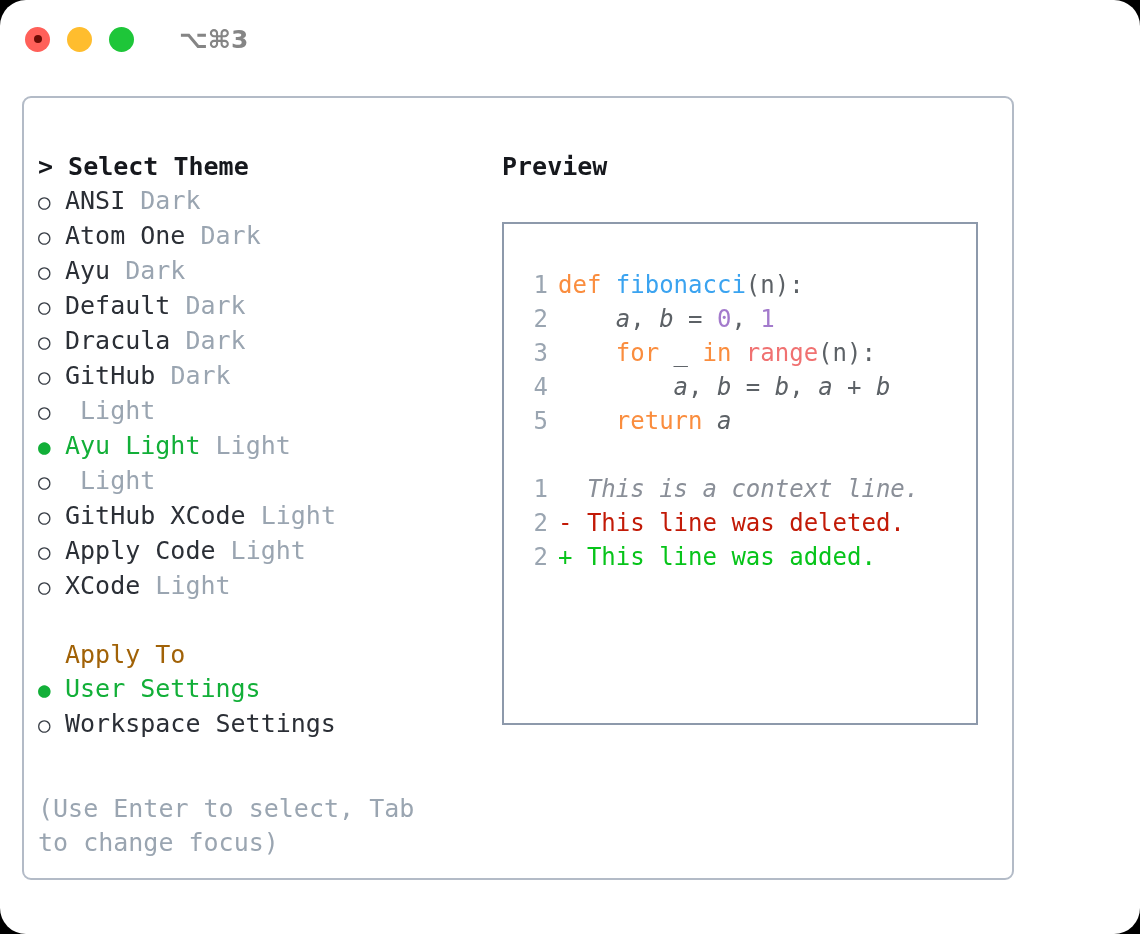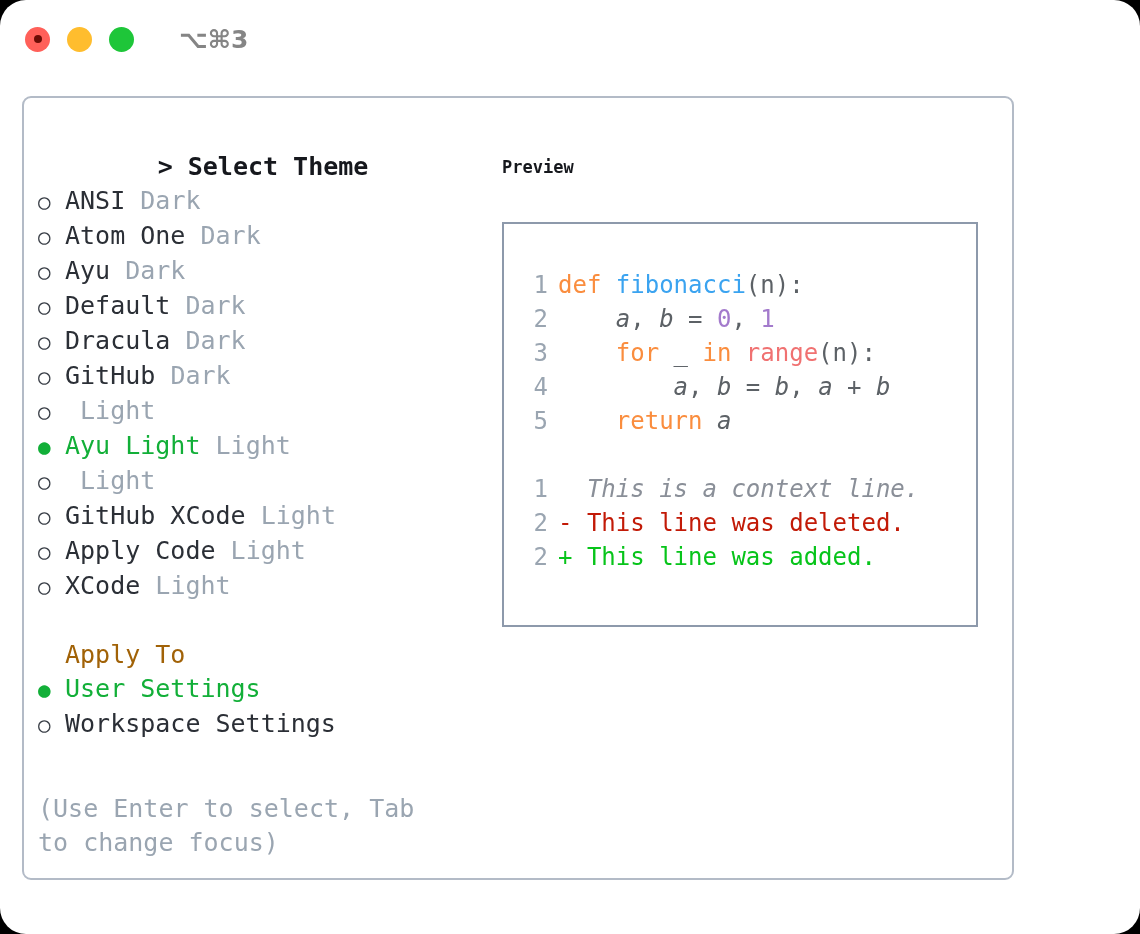--- a/index.html
+++ b/index.html
@@ -102,21 +102,20 @@
     width: 450px;
   }
 
   .section-head {
     font-size: 25px;
     font-weight: bold;
     color: #16181d;
     line-height: 34px;
     white-space: pre;
     font-family: "DejaVu Sans Mono", "Liberation Mono", monospace;
-    text-align: center;
   }
 
   .opt-row {
     display: flex;
     align-items: baseline;
     line-height: 34px;
     font-size: 25px;
     white-space: pre;
     font-family: "DejaVu Sans Mono", "Liberation Mono", monospace;
   }
@@ -153,30 +152,30 @@
   }
 
   
   .right-col {
     position: absolute;
     left: 478px;
     top: 52px;
     width: 500px;
   }
   .preview-title {
-    font-size: 17px;
+    font-size: 25px;
     font-weight: bold;
     color: #16181d;
     line-height: 34px;
     font-family: "DejaVu Sans Mono", "Liberation Mono", monospace;
   }
   .preview-box {
     margin-top: 38px;
     width: 476px;
-    height: 405px;
+    height: 503px;
     border: 2px solid #8d99ab;
     box-sizing: border-box;
     background: #ffffff;
     padding: 44px 0 0 0;
   }
   .code {
     font-size: 24px;
     line-height: 34px;
     white-space: pre;
     font-family: "DejaVu Sans Mono", "Liberation Mono", monospace;

